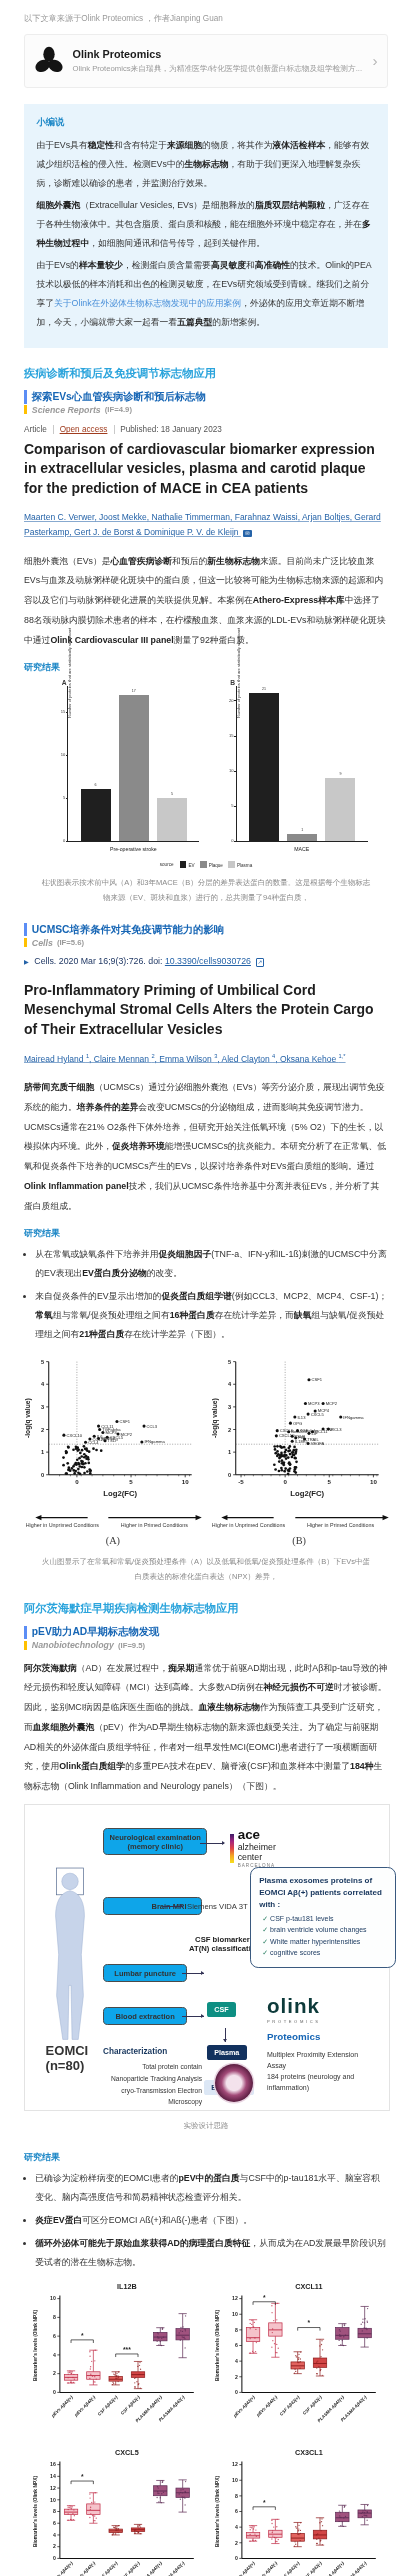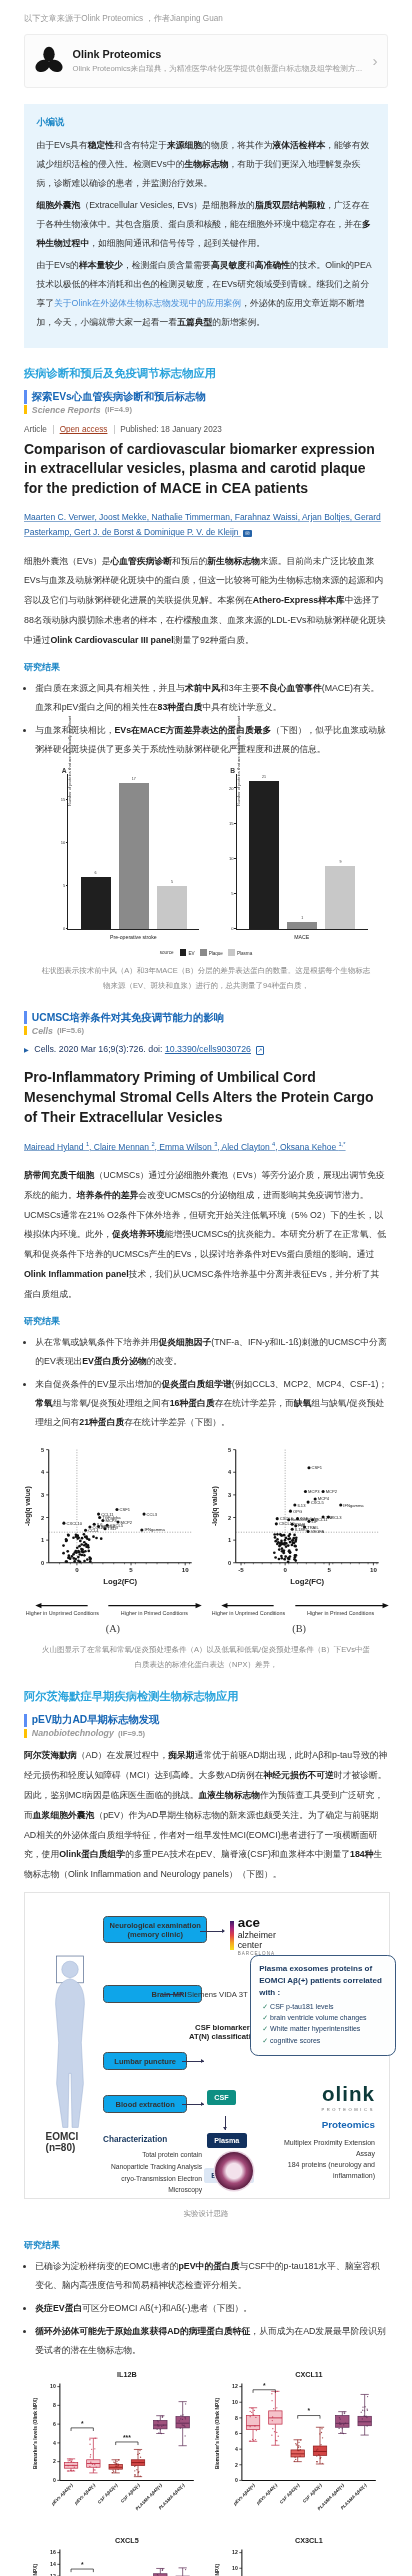--- a/index.html
+++ b/index.html
@@ -74,21 +74,21 @@
   .ace{position:absolute;display:flex;align-items:center;}
   .ace .bar{width:3.6px;height:29px;background:linear-gradient(#3c1d67,#a4247e,#e04444,#f5a623,#f7e01e);margin-right:4.1px;}
   .ace .a{font-size:13.4px;font-weight:900;color:#111;line-height:1;}
   .ace .b{font-size:8.8px;color:#222;line-height:1.15;}
   .ace .c{font-size:4.6px;color:#777;letter-spacing:1px;margin-top:1px;}
   .rbox{position:absolute;border:1px solid #39597f;border-radius:8.2px;background:#fdfefe;padding:7.2px 8.2px;}
   .rbox .rt{font-size:8px;font-weight:bold;color:#17365d;margin-bottom:5.2px;line-height:1.45;}
   .rbox ul{margin:0;padding-left:3.1px;list-style:none;}
   .rbox li{font-size:7px;color:#17365d;margin:3.1px 0;}
   .rbox li:before{content:"✓ ";color:#2a7f62;font-weight:bold;}
-  .olk{position:absolute;text-align:right;}
+  .olk{position:absolute;text-align:left;}
   .olk .big{font-size:20.6px;color:#0d3a3a;font-weight:bold;letter-spacing:1px;}
   .olk .sub{font-size:4.1px;letter-spacing:2.6px;color:#666;margin-top:1px;}
   .olk .pr{font-size:9.8px;font-weight:bold;color:#1766b5;margin-top:7.2px;}
   .olk .pea{font-size:7px;color:#333;margin-top:6.2px;line-height:1.6;}
   .vesicle{position:absolute;width:38px;height:38px;border-radius:50%;background:radial-gradient(circle at 50% 50%, #f3e2ec 28%, #a24a78 46%, #5d1f43 70%, #8c3a63 100%);box-shadow:0 0 0 1.5px #e9d5e2;}
   .human{position:absolute;}
   
   .fig4-grid{display:flex;flex-wrap:wrap;justify-content:center;gap:2.1px 12.4px;}
 </style>
 </head>
@@ -136,24 +136,20 @@
       <span>Article</span>
         <span class="sep"></span>
       <a class="oa-red">Open access</a>
         <span class="sep"></span>
       <span>Published: 18 January 2023</span>
     </div>
     <div class="paper-title">Comparison of cardiovascular biomarker expression in extracellular vesicles, plasma and carotid plaque for the prediction of MACE in CEA patients</div>
     <div class="authors">Maarten C. Verwer, Joost Mekke, Nathalie Timmerman, Farahnaz Waissi, Arjan Boltjes, Gerard Pasterkamp, Gert J. de Borst &amp; Dominique P. V. de Kleijn <span class="email-ic">✉</span></div>
     <p class="para">细胞外囊泡（EVs）是<b>心血管疾病诊断</b>和预后的<b>新生物标志物</b>来源。目前尚未广泛比较血浆EVs与血浆及动脉粥样硬化斑块中的蛋白质，但这一比较将可能为生物标志物来源的起源和内容以及它们与动脉粥样硬化进展的关联提供见解。本案例在<b>Athero-Express样本库</b>中选择了88名颈动脉内膜切除术患者的样本，在柠檬酸血浆、血浆来源的LDL-EVs和动脉粥样硬化斑块中通过<b>Olink Cardiovascular III panel</b>测量了92种蛋白质。</p>
     <div class="res-h">研究结果</div>
-    <ul class="bullets">
-      <li>蛋白质在来源之间具有相关性，并且与<b>术前中风</b>和3年主要<b>不良心血管事件</b>(MACE)有关。血浆和pEV蛋白之间的相关性在<b>83种蛋白质</b>中具有统计学意义。</li>
-      <li>与血浆和斑块相比，<b>EVs在MACE方面差异表达的蛋白质最多</b>（下图），似乎比血浆或动脉粥样硬化斑块提供了更多关于系统性动脉粥样硬化严重程度和进展的信息。</li>
-    </ul>
     <div class="fig">
       <div class="fig1-panels" id="fig1-panels">
           <div class="f1p">
             <div class="f1letter">A</div>
             <div class="f1plot">
               <div class="f1ylab">Number of proteins that are statistically significant</div>
               <div class="f1tick" style="bottom:-2.1px">0</div>
               <div class="f1tickline" style="bottom:0px"></div>
               <div class="f1tick" style="bottom:41px">5</div>
               <div class="f1tickline" style="bottom:43px"></div>
@@ -563,21 +559,21 @@
         <span class="if">(IF=9.5)</span>
       </div>
     <p class="para"><b>阿尔茨海默病</b>（AD）在发展过程中，<b>痴呆期</b>通常优于前驱AD期出现，此时Aβ和p-tau导致的神经元损伤和轻度认知障碍（MCI）达到高峰。大多数AD病例在<b>神经元损伤不可逆</b>时才被诊断。因此，鉴别MCI病因是临床医生面临的挑战。<b>血液生物标志物</b>作为预筛查工具受到广泛研究，而<b>血浆细胞外囊泡</b>（pEV）作为AD早期生物标志物的新来源也颇受关注。为了确定与前驱期AD相关的外泌体蛋白质组学特征，作者对一组早发性MCI(EOMCI)患者进行了一项横断面研究，使用<b>Olink蛋白质组学</b>的多重PEA技术在pEV、脑脊液(CSF)和血浆样本中测量了<b>184种</b>生物标志物（Olink Inflammation and Neurology panels）（下图）。</p>
 
     <div class="fig diagram">
       <svg class="human" style="left:14.4px;top:62px;" width="62" height="175" viewBox="0 0 120 340">
         <rect x="34" y="2" width="52" height="52" fill="none" stroke="#5a6f92" stroke-width="1.4"></rect>
         <circle cx="60" cy="28" r="16" fill="#c7d4ea" stroke="#9db1d1"></circle>
         <path d="M60,46 C40,50 32,70 32,95 L38,170 L34,250 L46,335 L56,335 L58,230 L62,230 L64,335 L76,335 L86,250 L82,170 L88,95 C88,70 80,50 60,46 Z" fill="#c7d4ea" stroke="#9db1d1"></path>
       </svg>
-      <div class="dg-text" style="left:20.6px;top:238px;font-size:10px;font-weight:bold;">
+      <div class="dg-text" style="left:20.6px;top:238px;font-size:13px;font-weight:bold;">
         <div>EOMCI</div>
           <div>(n=80)</div>
       </div>
       <div class="dg-box" style="left:78px;top:23px;width:92px;">Neurological examination (memory clinic)</div>
       <div class="dg-arrow" style="left:175px;top:38px;width:24px;"></div>
       <div class="ace" style="left:205px;top:23px;">
         <div class="bar"></div>
         <div>
           <div class="a">ace</div>
           <div class="b">alzheimer</div>

